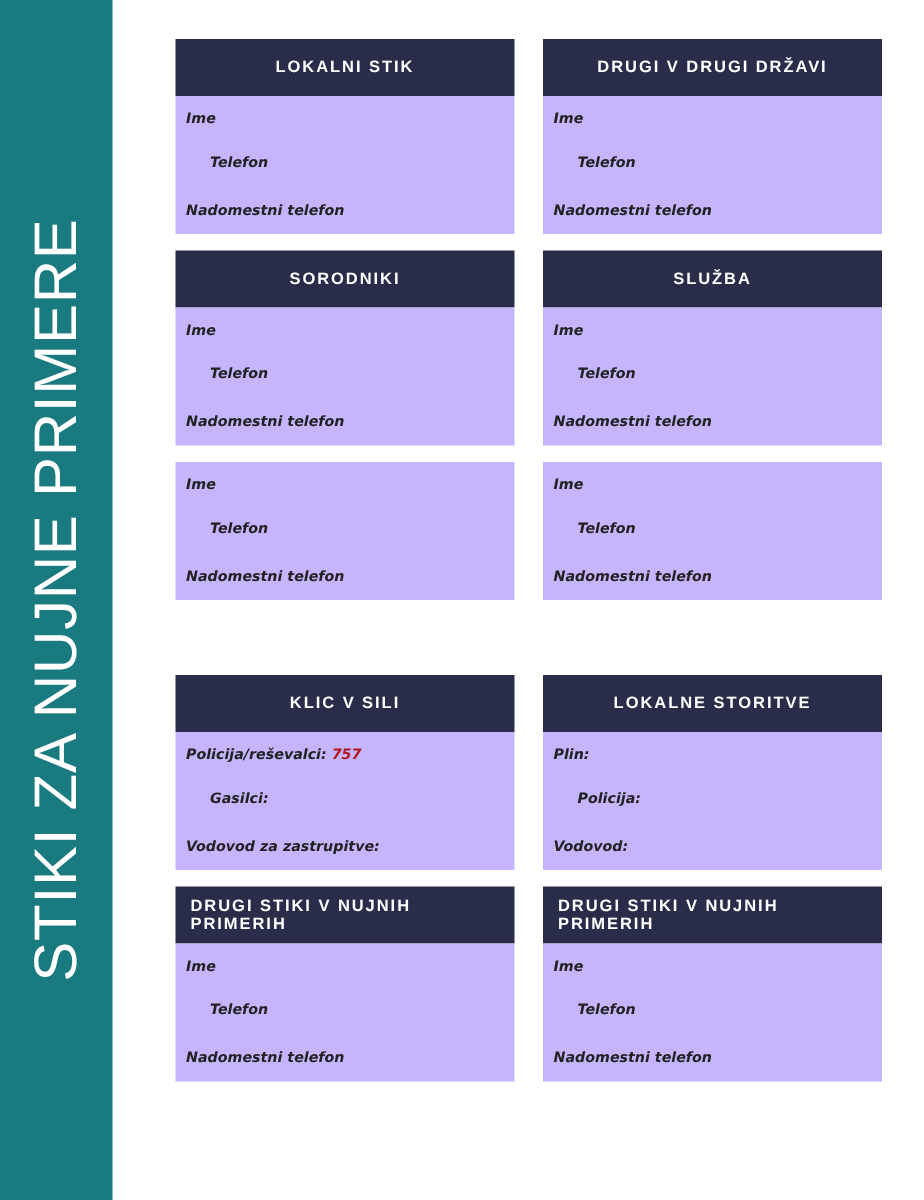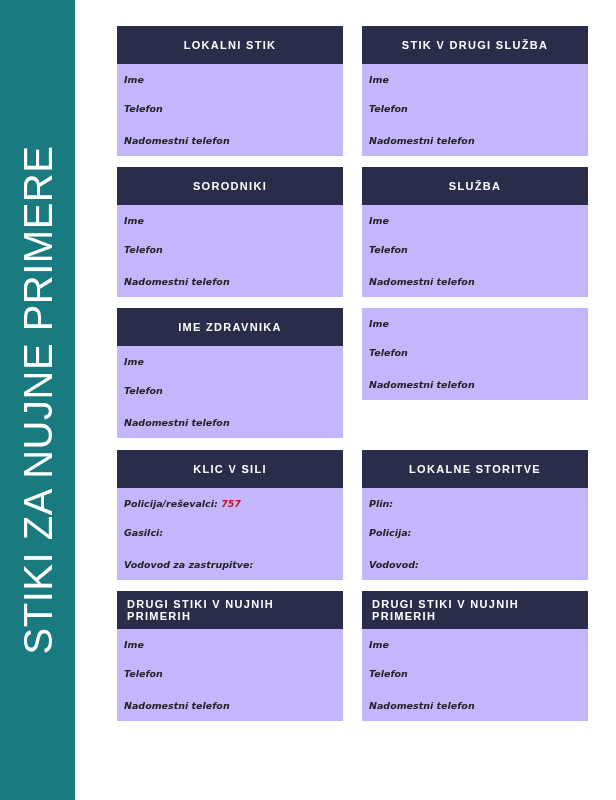--- a/index.html
+++ b/index.html
@@ -42,21 +42,21 @@
   }
   .card-body {
     background: #c4b5fd; height: 92px; position: relative; font-style: italic;
   }
   .field {
     position: absolute; left: 7px;
     font-family: "DejaVu Sans", sans-serif;
     font-size: 9.5px; font-weight: 700; color: #222222;
   }
   .f0 { top: 10px; }
-  .f1 { top: 39px; }
+  .f1 { top: 39px; margin-left: 16px; }
   .f2 { top: 71px; }
   .val-red { color: #b3171c; }
 </style>
 </head>
 <body>
 
 <div class="sidebar">
   <div class="sidebar-title">STIKI ZA NUJNE PRIMERE</div>
 </div>
 
@@ -65,21 +65,21 @@
   <div class="card" style="left:0;top:0">
     <div class="card-header">LOKALNI STIK</div>
     <div class="card-body">
       <div class="field f0">Ime</div>
       <div class="field f1">Telefon</div>
       <div class="field f2">Nadomestni telefon</div>
     </div>
   </div>
 
   <div class="card" style="left:245px;top:0">
-    <div class="card-header">STIK V DRUGI SLUŽBA</div>
+    <div class="card-header">DRUGI V DRUGI DRŽAVI</div>
     <div class="card-body">
       <div class="field f0">Ime</div>
       <div class="field f1">Telefon</div>
       <div class="field f2">Nadomestni telefon</div>
     </div>
   </div>
 
   <div class="card" style="left:0;top:141px">
     <div class="card-header">SORODNIKI</div>
     <div class="card-body">
@@ -92,21 +92,20 @@
   <div class="card" style="left:245px;top:141px">
     <div class="card-header">SLUŽBA</div>
     <div class="card-body">
       <div class="field f0">Ime</div>
       <div class="field f1">Telefon</div>
       <div class="field f2">Nadomestni telefon</div>
     </div>
   </div>
 
   <div class="card" style="left:0;top:282px">
-    <div class="card-header">IME ZDRAVNIKA</div>
     <div class="card-body">
       <div class="field f0">Ime</div>
       <div class="field f1">Telefon</div>
       <div class="field f2">Nadomestni telefon</div>
     </div>
   </div>
 
   <div class="card" style="left:245px;top:282px">
     <div class="card-body">
       <div class="field f0">Ime</div>

